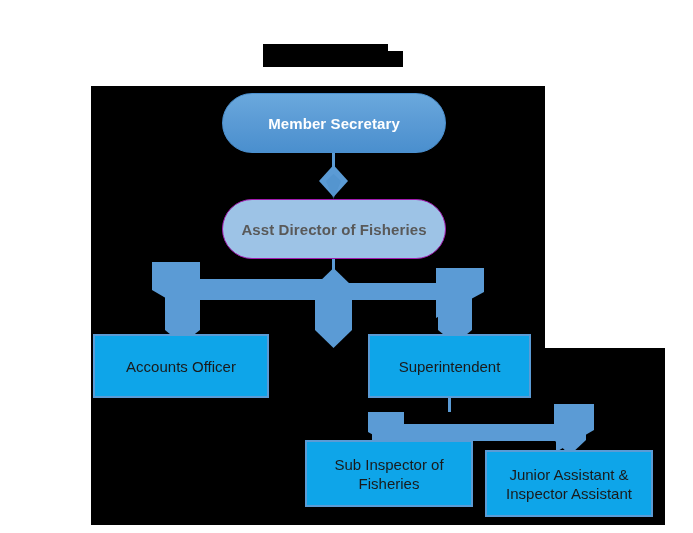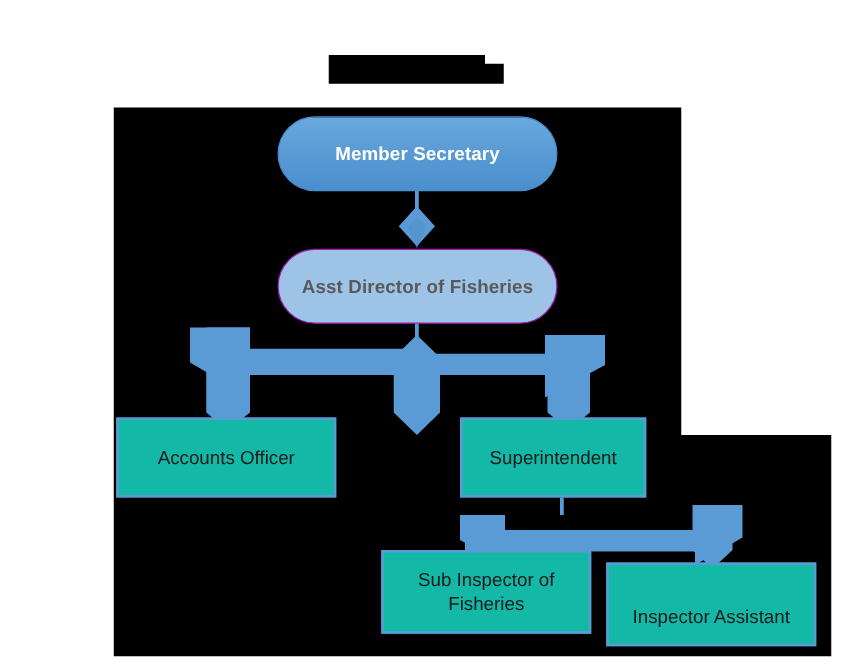--- a/index.html
+++ b/index.html
@@ -101,39 +101,39 @@
     left: 222px;
     top: 199px;
     width: 224px;
     height: 60px;
     background: #9dc3e6;
     color: #595959;
     border: 1px solid #a21caf;
   }
 
   .boxnode {
-    background: #14b8a6;
+    background: #0ea5e9;
     border: 2px solid #5b9bd5;
     color: #1a1a1a;
     font-size: 15px;
     line-height: 19px;
     font-weight: normal;
   }
 
   #node-accounts-officer {
     left: 93px;
     top: 334px;
     width: 176px;
     height: 64px;
   }
 
   #node-superintendent {
     left: 368px;
     top: 334px;
-    width: 149px;
+    width: 163px;
     height: 64px;
   }
 
   #node-sub-inspector {
     left: 305px;
     top: 440px;
     width: 168px;
     height: 67px;
   }
 
@@ -212,18 +212,18 @@
 
   <div class="node boxnode" id="node-sub-inspector">
     <span>
       <span>Sub Inspector of</span><br>
       <span>Fisheries</span>
     </span>
   </div>
 
   <div class="node boxnode" id="node-junior-assistant">
     <span>
-      <br>
+      <span>Junior Assistant &amp;</span><br>
       <span>Inspector Assistant</span>
     </span>
   </div>
 
 </div>
 
 </body></html>

